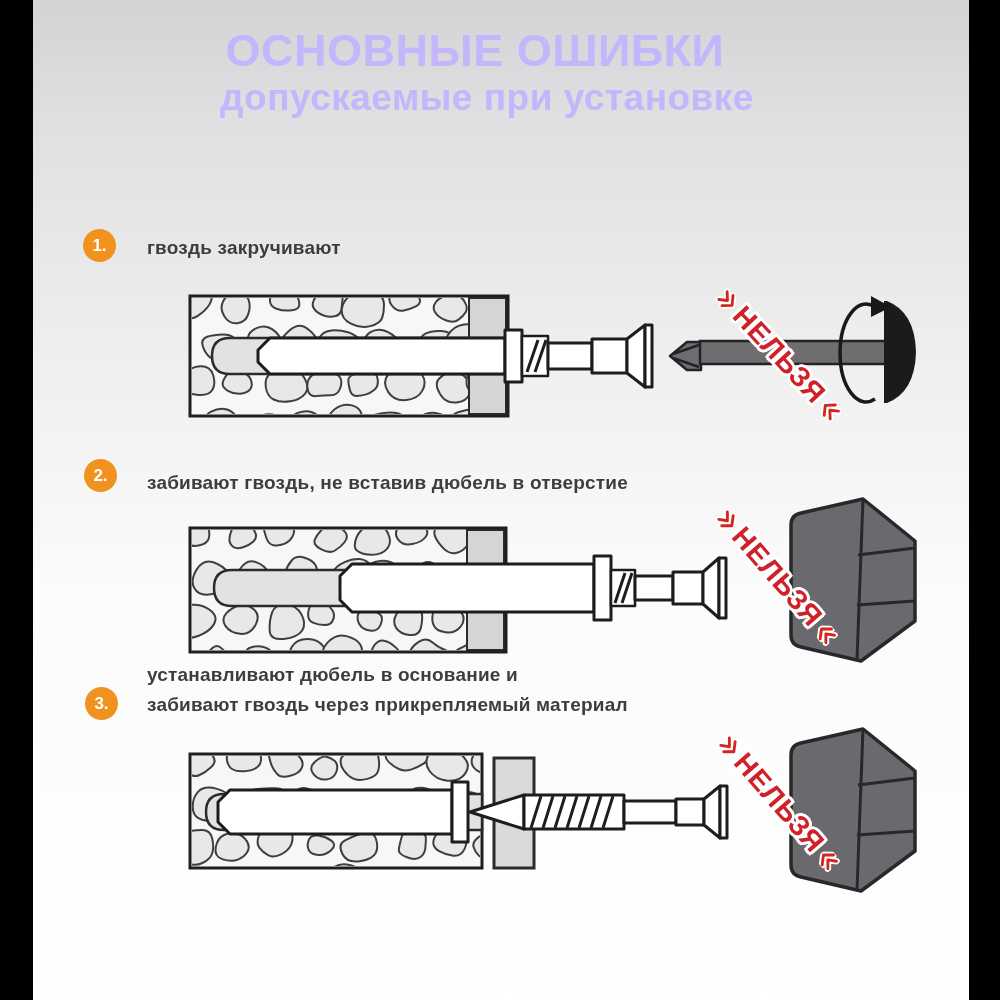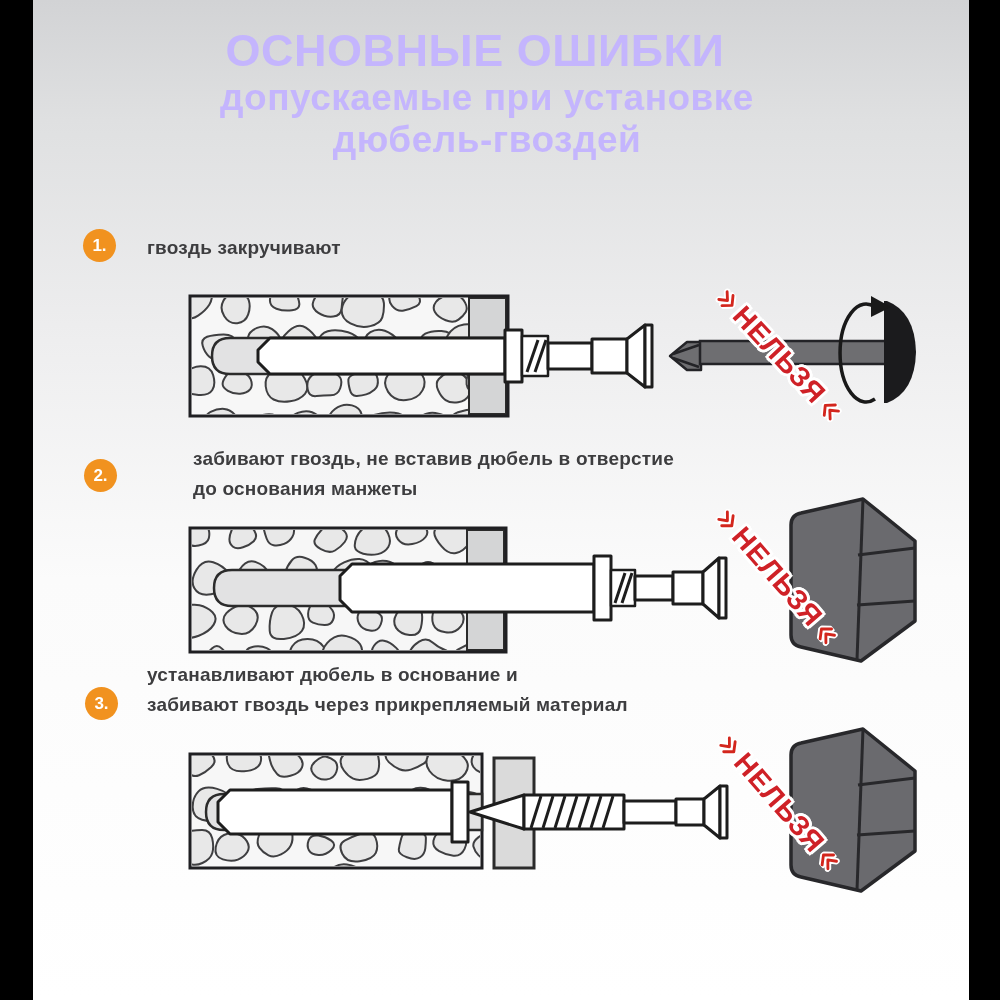--- a/index.html
+++ b/index.html
@@ -241,32 +241,30 @@
       <rect x="676" y="799" width="28" height="26" stroke-width="3"></rect>
       <path d="M704,799 L720,786 L720,838 L704,825 Z" stroke-width="3"></path>
       <rect x="720" y="786" width="7" height="52" stroke-width="3"></rect>
     </g>
     <use href="#hammer" xlink:href="#hammer" transform="translate(0,230)"></use>
   </svg>
 
   <div class="title">
     <div class="h1">ОСНОВНЫЕ ОШИБКИ</div>
     <div class="h2">допускаемые при установке</div>
-    <div class="h2">дюбель-гвоздей</div>
   </div>
 
   <div class="badge" style="left:83px;top:229px;">1.</div>
   <div class="itemtext" style="top:233px;">
     <div>гвоздь закручивают</div>
   </div>
 
   <div class="badge" style="left:84px;top:459px;">2.</div>
-  <div class="itemtext" style="top:444px;margin-left:46px;">
+  <div class="itemtext" style="top:468px;">
     <div>забивают гвоздь, не вставив дюбель в отверстие</div>
-    <div>до основания манжеты</div>
   </div>
 
   <div class="badge" style="left:85px;top:687px;">3.</div>
   <div class="itemtext" style="top:660px;">
     <div>устанавливают дюбель в основание и</div>
     <div>забивают гвоздь через прикрепляемый материал</div>
   </div>
 
   <div class="stamp s1">
     <svg class="burst" viewBox="0 0 20 20" width="19" height="19">

